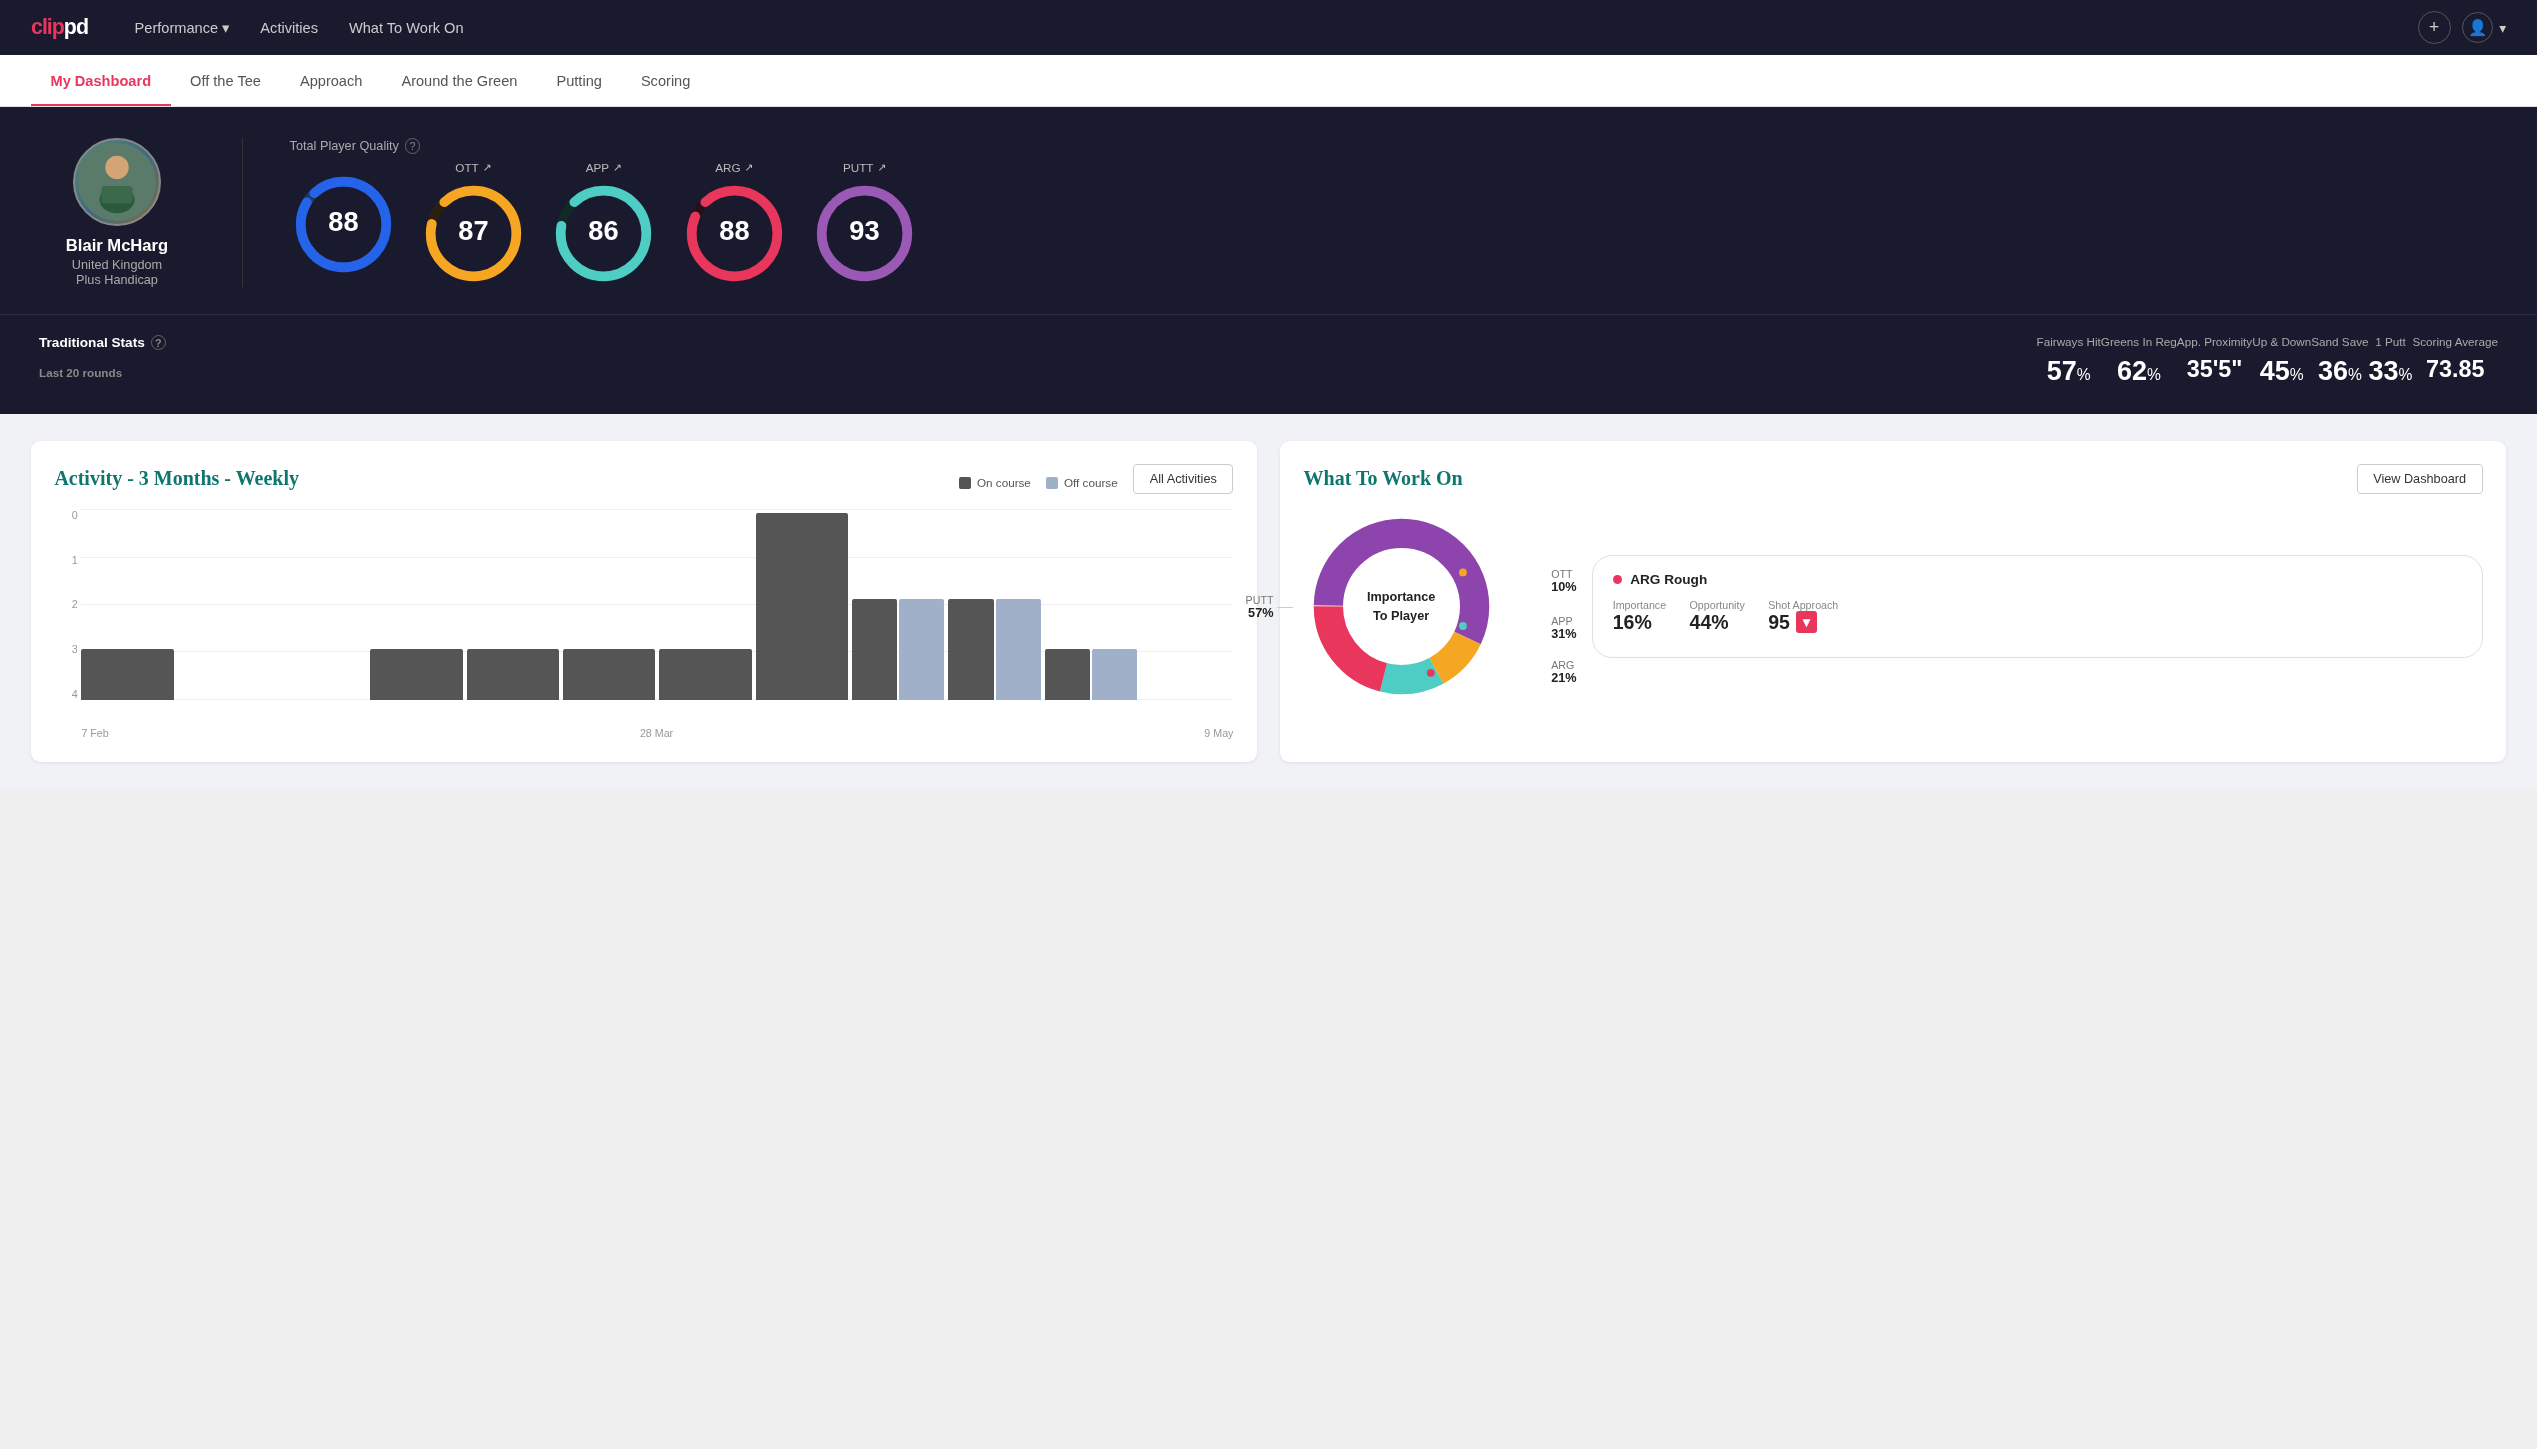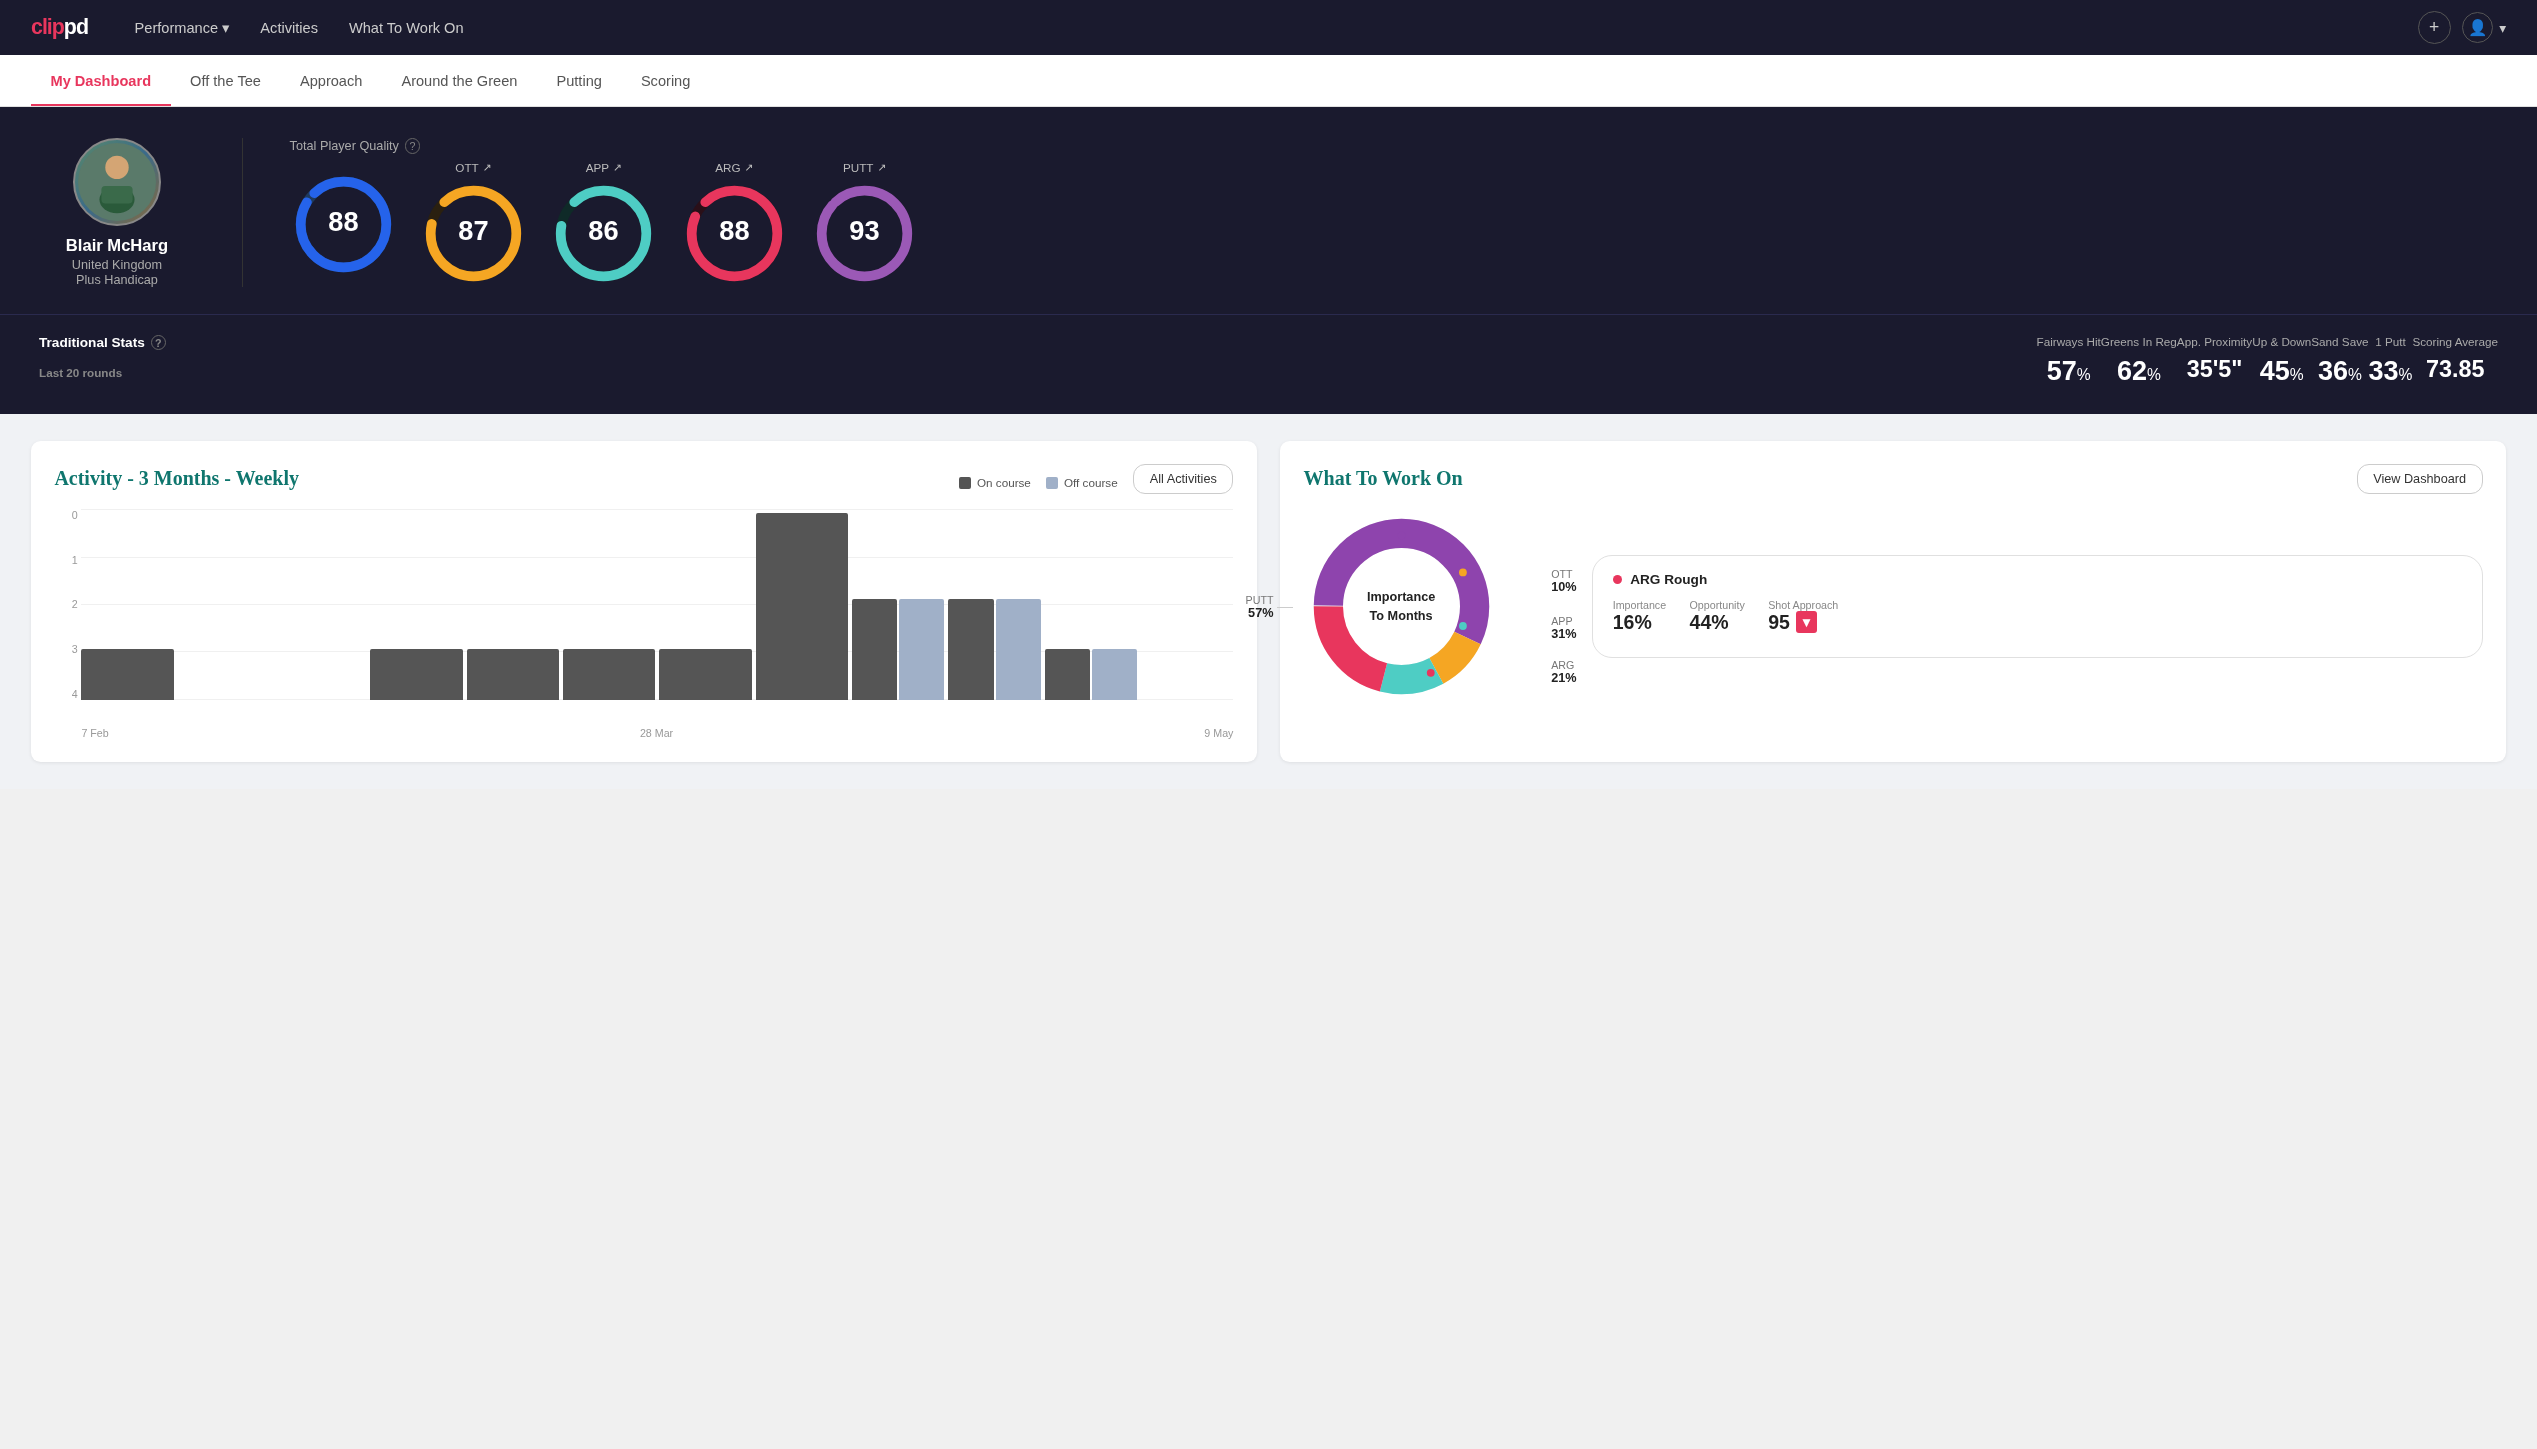--- a/index.html
+++ b/index.html
@@ -203,21 +203,21 @@
     }
     .legend-dot {
       width: 11.7px; height: 11.7px; border-radius: 1.9px;
     }
     .btn-outline {
       border: 1.5px solid #ccc;
       background: #fff;
       color: #333;
       font-size: 12.7px;
       padding: 6.8px 15.6px;
-      border-radius: 12px;
+      border-radius: 4px;
       cursor: pointer;
     }
 
     
     .bar-chart-area {
       display: flex;
       flex-direction: column;
       gap: 0;
     }
     .bar-chart-container {
@@ -607,21 +607,21 @@
             <circle cx="100" cy="100" r="75" fill="none" stroke="#e8365d" stroke-width="30" stroke-dasharray="99 372" stroke-dashoffset="-254" transform="rotate(-90 100 100)"></circle>
 
             <circle cx="100" cy="27" r="4" fill="#8e44ad"></circle>
             <circle cx="163" cy="65" r="4" fill="#f5a623"></circle>
             <circle cx="163" cy="120" r="4" fill="#4ecdc4"></circle>
             <circle cx="130" cy="168" r="4" fill="#e8365d"></circle>
           </svg>
           
           <div style="position:absolute;top:50%;left:50%;transform:translate(-50%,-50%);text-align:center;font-size:12.7px;font-weight:700;color:#222;line-height:1.5;">
             <div>Importance</div>
-            <div>To Months</div>
+            <div>To Player</div>
           </div>
         </div>
 
         <div style="position:absolute;right:-78px;top:30%;display:flex;flex-direction:column;gap:5.8px;">
           <div style="text-align:left;">
             <div style="font-size:10.7px;color:#777;">OTT</div>
             <div style="font-size:12.7px;font-weight:700;color:#222;">10%</div>
           </div>
           <div style="margin-top:15.6px;text-align:left;">
             <div style="font-size:10.7px;color:#777;">APP</div>

